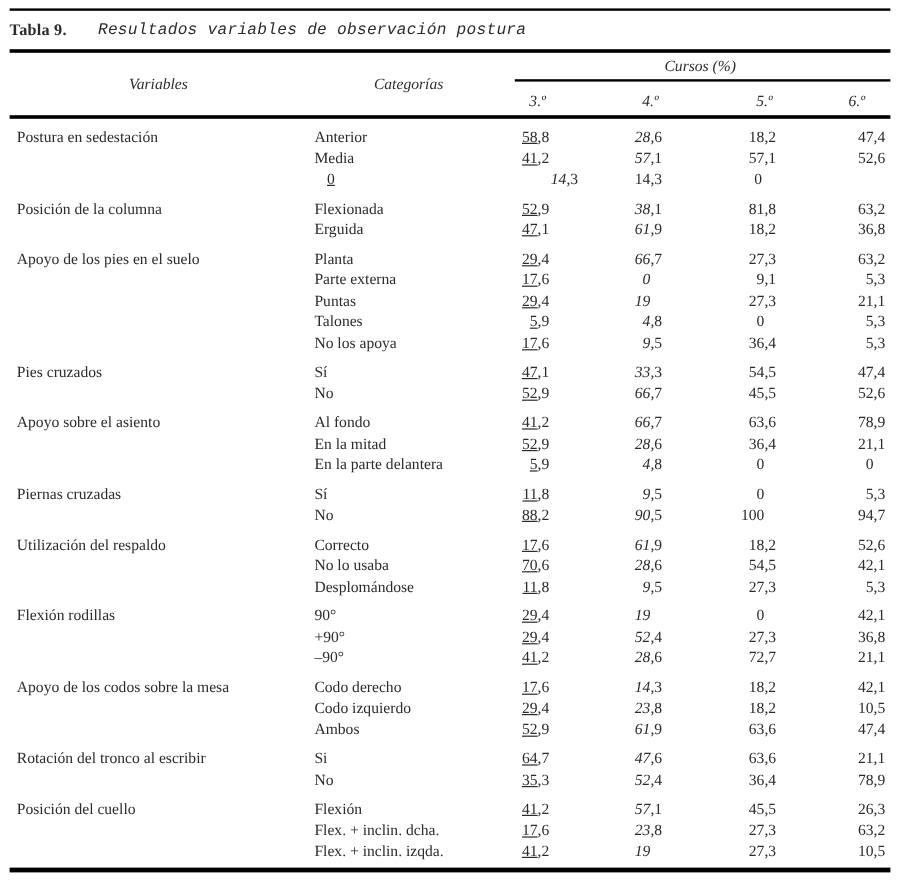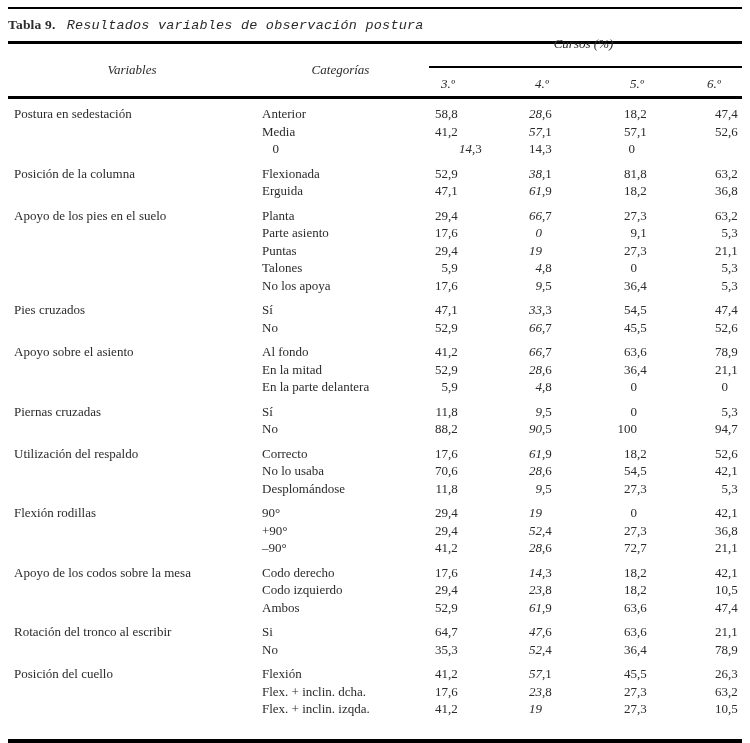--- a/index.html
+++ b/index.html
@@ -9,59 +9,59 @@
     font-family:"Liberation Serif","DejaVu Serif",serif;
     color:#2b2b2b;
     -webkit-font-smoothing:antialiased;
   }
   .page { width:750px; padding:7px 8px 0 8px; }
   .sheet { width:734px; }
 
   .top-rule { height:2px; background:#000; }
   .caption {
     height:35px; border-bottom:3px solid #000;
-    display:flex; align-items:center; font-size:13.5px;
+    display:flex; align-items:center; font-size:13.5px;gap:15px;
   }
   .cap-label { font-weight:bold; margin-right:11px; letter-spacing:0.2px; }
   .cap-title { font-style:italic; letter-spacing:0.2px;font-family:Liberation Mono, monospace; }
 
   .thead {
     display:grid; grid-template-columns:248px 169px 317px;
     height:55px; border-bottom:3px solid #000; font-size:13px;
   }
   .h-var, .h-cat {
     display:flex; align-items:center; justify-content:center; font-style:italic;
   }
   .h-cursos { display:flex; flex-direction:column; }
   .cursos-label {
     height:22px; display:flex; align-items:flex-end; justify-content:center;
-    font-style:italic; padding-bottom:14px;
+    font-style:italic; padding-bottom:3px;
   }
   .cursos-rule { height:2px; background:#000; margin-left:4px; }
   .subheads { flex:1; display:flex; }
   .subhead-cell { position:relative; font-style:italic; }
   .subhead-cell span { position:absolute; top:8px; transform:translateX(-50%); white-space:nowrap; }
 
   .c3 { width:70px; } .c4 { width:95px; } .c5 { width:93px; } .c6 { width:59px; }
   .subhead-cell.c3 span { left:23px;text-align:right; }
   .subhead-cell.c4 span { left:47px; }
   .subhead-cell.c5 span { left:47px; }
   .subhead-cell.c6 span { left:31px; }
 
-  .tbody { padding-top:6px; padding-bottom:21px; }
+  .tbody { padding-top:6px; padding-bottom:5px; }
   .trow {
     display:grid; grid-template-columns:248px 169px 70px 95px 93px 59px;
     height:17.5px; line-height:17.5px; font-size:13px; white-space:nowrap;
   }
   .trow.group-start { margin-top:7px; }
   .cvar { padding-left:6px; }
   .ccat { padding-left:6px; }
   .cnum { display:flex; }
   .cnum .i { text-align:right; }
-  .cnum.c3 .i { width:23px; }
+  .cnum.c3 .i { width:23px;text-decoration:underline; }
   .cnum.c4 .i { width:47px;font-style:italic; }
   .cnum.c5 .i { width:47px; }
   .cnum.c6 .i { width:45px; }
   .bottom-rule { height:4px; background:#000; }
 </style>
 </head>
 <body>
 
 <div class="page">
   <div class="sheet">
@@ -211,21 +211,21 @@
             <span class="i">27</span>
             <span class="d">,3</span>
           </div>
           <div class="cnum c6">
             <span class="i">63</span>
             <span class="d">,2</span>
           </div>
         </div>
         <div class="trow">
           <div class="cvar"></div>
-          <div class="ccat">Parte asiento</div>
+          <div class="ccat">Parte externa</div>
           <div class="cnum c3">
             <span class="i">17</span>
             <span class="d">,6</span>
           </div>
           <div class="cnum c4">
             <span class="i">0</span>
             <span class="d"></span>
           </div>
           <div class="cnum c5">
             <span class="i">9</span>

